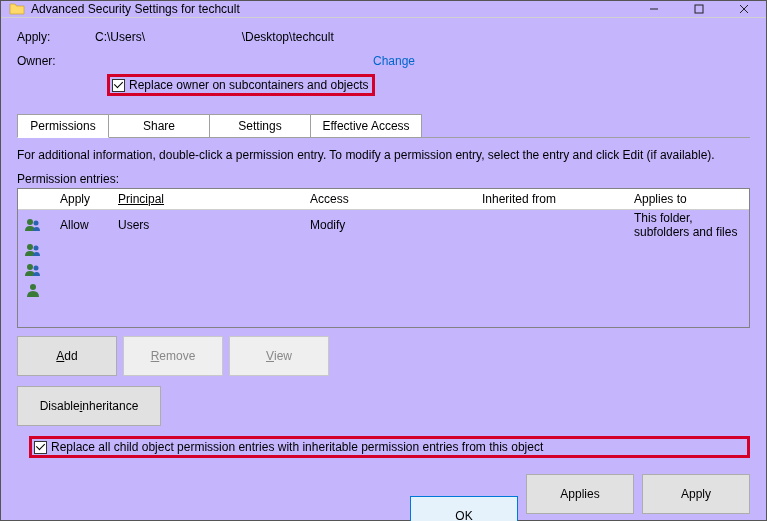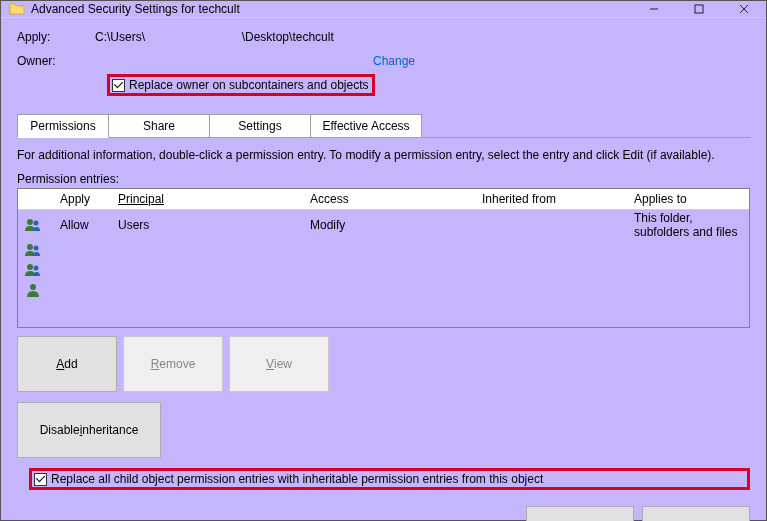--- a/index.html
+++ b/index.html
@@ -170,21 +170,21 @@
   }
   .btn {
     min-width: 78px;
     height: 22px;
     border: 1px solid #adadad;
     background: #e1e1e1;
     font-size: 12px;
     display: inline-flex;
     align-items: center;
     justify-content: center;
-    padding: 16px 10px;
+    padding: 8px 10px;
   }
   .btn.disabled {
     color: #888;
     background: #efefef;
     border-color: #c8c8c8;
   }
   .btn .ul { text-decoration: underline; }
   .disable-inh {
     margin-top: 10px;
     width: 122px;

